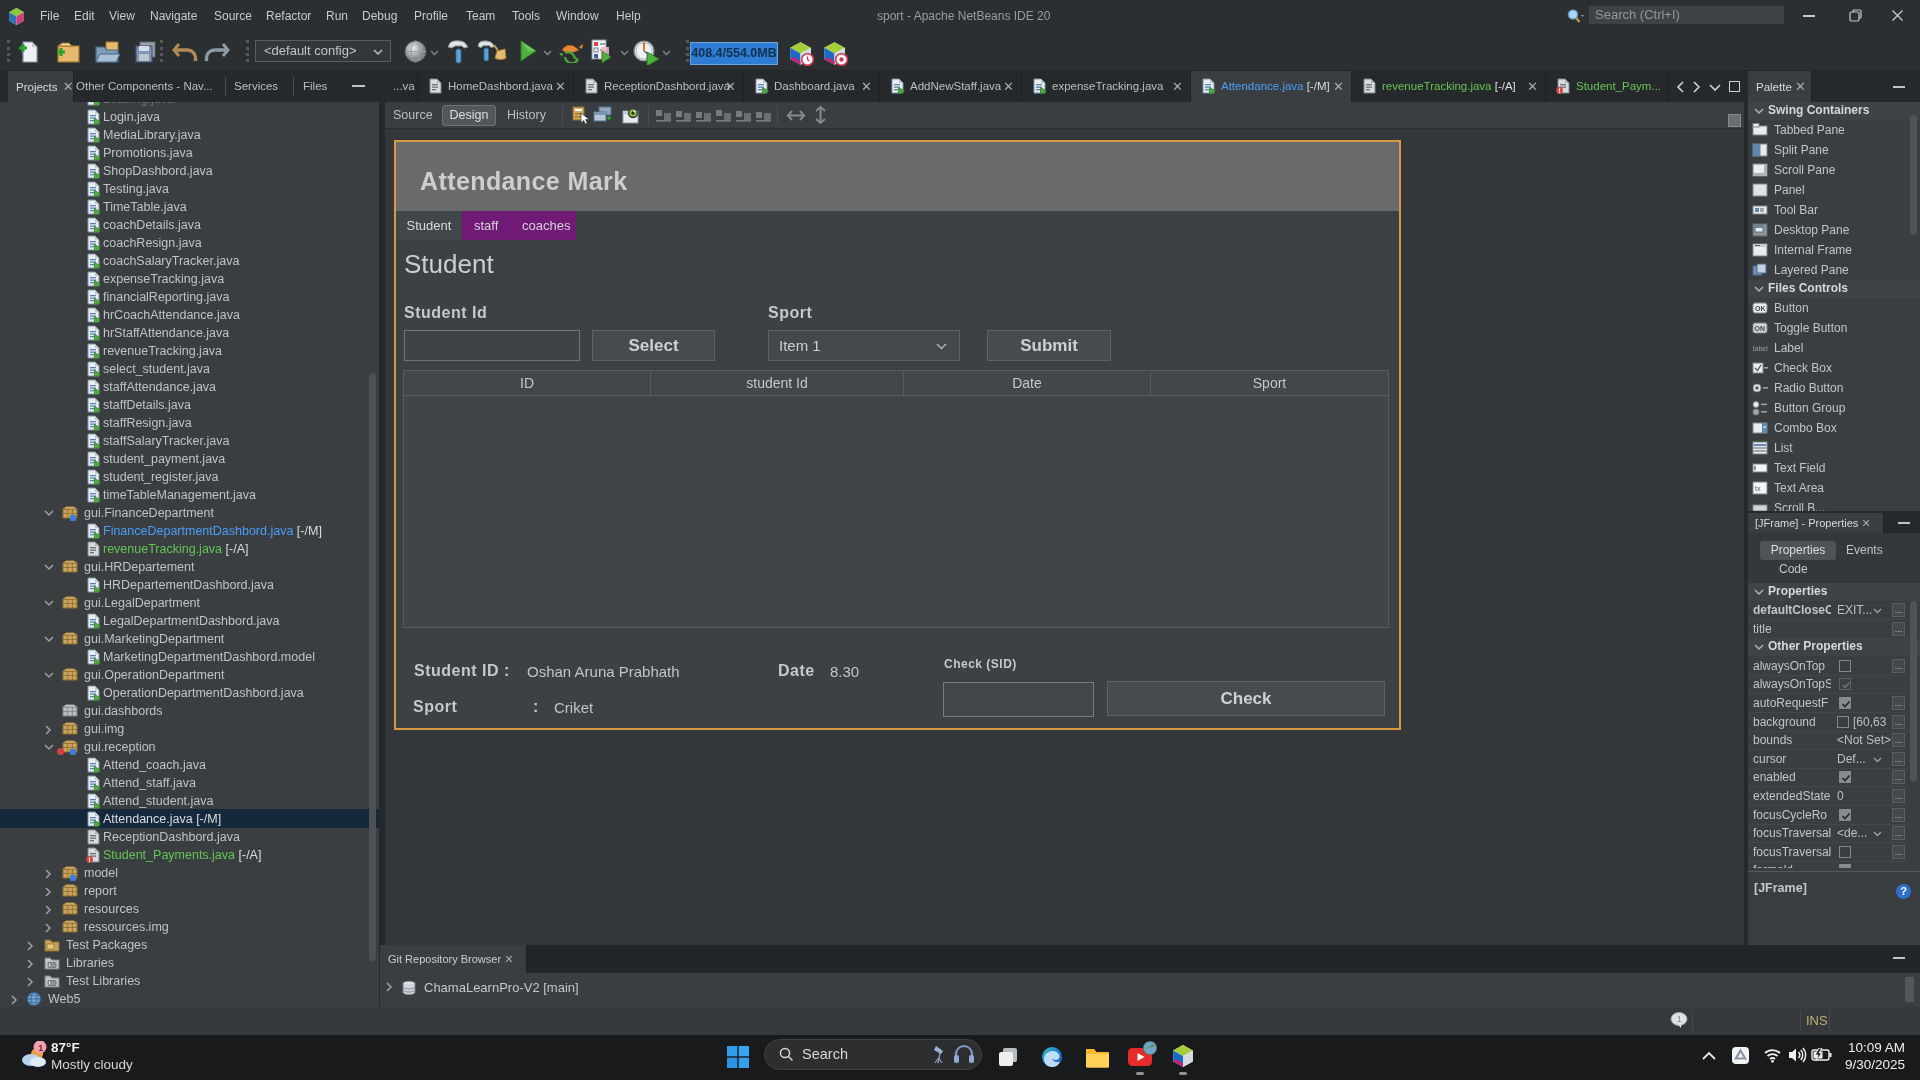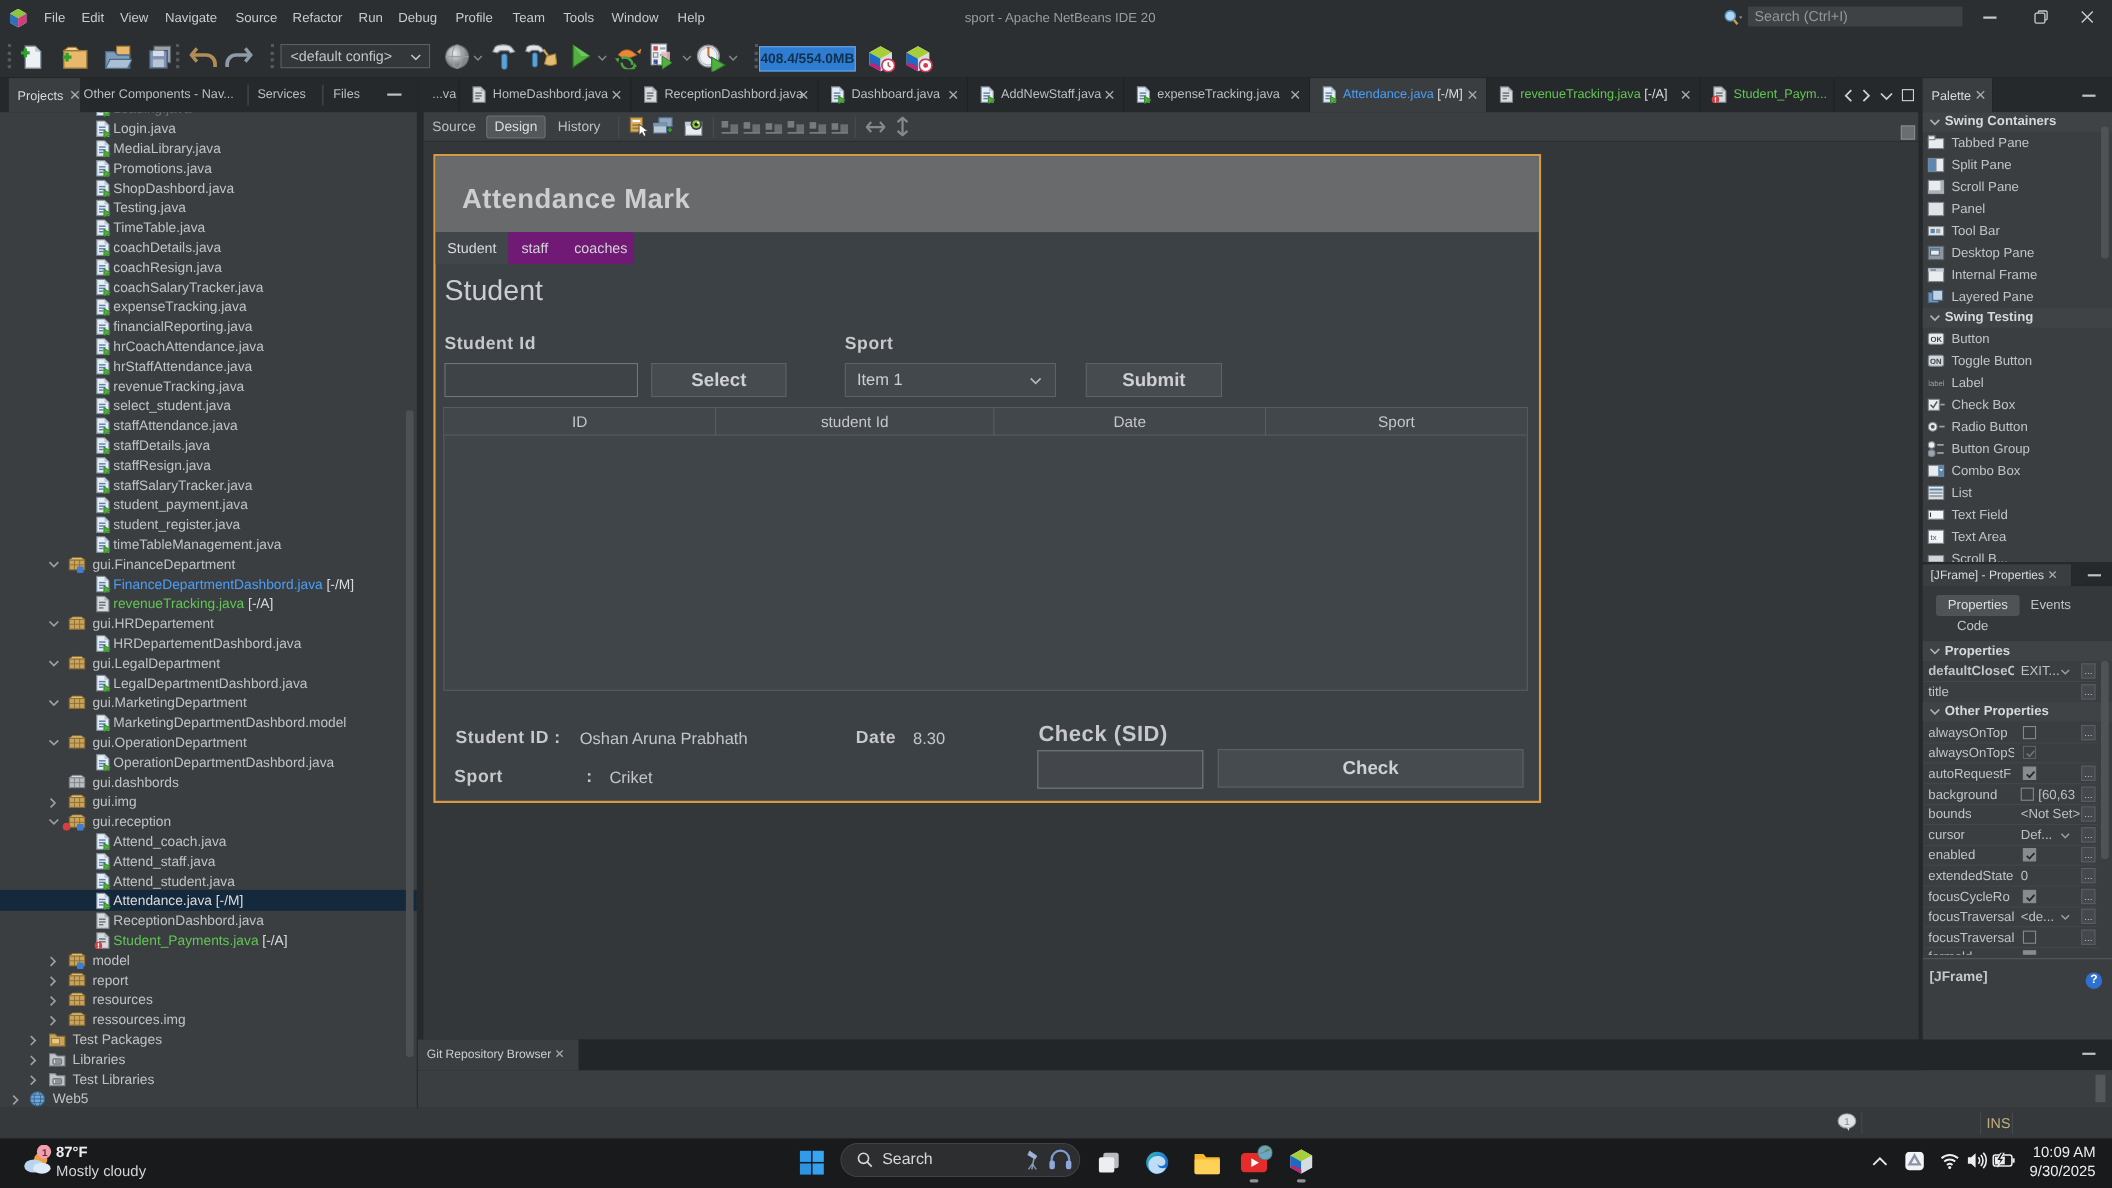--- a/index.html
+++ b/index.html
@@ -797,21 +797,21 @@
         <div class="a" style="left:0;top:0;width:984px;height:25px;background:#42474b;border-bottom:1px solid #585c60"></div>
         <div class="a" style="left:0;top:0;width:247px;height:25px;border-right:1px solid #585c60;text-align:center;line-height:25px;color:#c5c7c9;font-size:14px">ID</div>
         <div class="a" style="left:247px;top:0;width:253px;height:25px;border-right:1px solid #585c60;text-align:center;line-height:25px;color:#c5c7c9;font-size:14px">student Id</div>
         <div class="a" style="left:500px;top:0;width:247px;height:25px;border-right:1px solid #585c60;text-align:center;line-height:25px;color:#c5c7c9;font-size:14px">Date</div>
         <div class="a" style="left:747px;top:0;width:237px;height:25px;text-align:center;line-height:25px;color:#c5c7c9;font-size:14px">Sport</div>
       </div>
       <div class="a tx" style="left:18px;top:520px;font-size:16px;font-weight:bold;color:#c6c8ca;letter-spacing:0.5px">Student ID :</div>
       <div class="a tx" style="left:131px;top:521px;font-size:15px;color:#c3c5c7">Oshan Aruna Prabhath</div>
       <div class="a tx" style="left:382px;top:520px;font-size:16px;font-weight:bold;color:#c6c8ca;letter-spacing:0.5px">Date</div>
       <div class="a tx" style="left:434px;top:521px;font-size:15px;color:#c3c5c7">8.30</div>
-      <div class="a tx" style="left:548px;top:515px;font-size:20px;font-weight:bold;color:#c6c8ca;letter-spacing:0.5px">Check (SID)</div>
+      <div class="a tx" style="left:548px;top:515px;font-size:12px;font-weight:bold;color:#c6c8ca;letter-spacing:0.5px">Check (SID)</div>
       <div class="fld" style="left:547px;top:540px;width:151px;height:35px;background:#43474b;border-color:#777c80"></div>
       <div class="btn" style="left:711px;top:539px;width:278px;height:35px;font-size:17px;line-height:33px">Check</div>
       <div class="a tx" style="left:17px;top:556px;font-size:16px;font-weight:bold;color:#c6c8ca;letter-spacing:0.5px">Sport</div>
       <div class="a tx" style="left:137px;top:556px;font-size:16px;font-weight:bold;color:#c6c8ca">:</div>
       <div class="a tx" style="left:158px;top:557px;font-size:15px;color:#c3c5c7">Criket</div>
     </div>
   </div>
 <div id="rightpanel" class="a">
     <div class="a" style="left:0;top:0;width:172px;height:31px;background:#26292b"></div>
     <div class="a tab seltab" style="left:0;top:0;width:64px;border-right:1px solid #1f2224"><span style="margin-left:8px">Palette</span> <span class="x">✕</span></div>
@@ -878,21 +878,21 @@
       <svg class="a" style="left:4px;top:2px" width="16" height="16" viewBox="0 0 16 16">
         <rect x="1" y="4" width="9" height="9" fill="#6f94ba" stroke="#4a6a88"></rect>
         <rect x="5" y="2" width="9" height="9" fill="#c3d2e0" stroke="#4a6a88"></rect>
       </svg>
       <span class="a" style="left:26px">Layered Pane</span>
     </div>
     <div class="a" style="left:0;top:209px;width:172px;height:18px;background:#3f4346"></div>
     <svg class="a" style="left:6px;top:215px" width="10" height="7" viewBox="0 0 10 7">
       <path d="M1 1l4 4 4-4" fill="none" stroke="#aeb2b5" stroke-width="1.5"></path>
     </svg>
-    <div class="a tx" style="left:20px;top:210px;font-weight:bold;color:#d6d8da;font-size:12px">Swing Testing</div>
+    <div class="a tx" style="left:20px;top:210px;font-weight:bold;color:#d6d8da;font-size:12px">Files Controls</div>
     <div class="palrow" style="left:0;top:227px;width:172px">
       <svg class="a" style="left:4px;top:2px" width="16" height="16" viewBox="0 0 16 16">
         <rect x="1" y="3" width="14" height="10" rx="2" fill="#e8ecef" stroke="#7d858c"></rect>
         <text x="3" y="11" font-size="7" font-weight="bold" fill="#444">OK</text>
       </svg>
       <span class="a" style="left:26px">Button</span>
     </div>
     <div class="palrow" style="left:0;top:247px;width:172px">
       <svg class="a" style="left:4px;top:2px" width="16" height="16" viewBox="0 0 16 16">
         <rect x="1" y="3" width="14" height="10" rx="2" fill="#cfd6dc" stroke="#7d858c"></rect>
@@ -1088,20 +1088,29 @@
     <div class="a" style="left:0;top:800px;width:172px;height:70px;background:#3a3e41;border-top:1px solid #54585b"></div>
     <div class="a tx" style="left:6px;top:810px;font-weight:bold;color:#c6c8ca;font-size:12.5px">[JFrame]</div>
     <div class="a" style="left:148px;top:813px;width:15px;height:15px;border-radius:50%;background:#2f6fd0;color:#fff;font-size:11px;font-weight:bold;text-align:center;line-height:15px">?</div>
     <div class="a" style="left:162px;top:530px;width:7px;height:180px;background:#4f5356;border-radius:3px"></div>
   </div>
 <div id="gitpanel" class="a">
     <div class="a" style="left:0;top:5px;width:1540px;height:28px;background:#232628"></div>
     <div class="a" style="left:0;top:5px;width:147px;height:28px;background:#3a3e41;border-right:1px solid #1f2224;color:#ccced0;font-size:11px;line-height:28px"><span style="margin-left:8px">Git Repository Browser</span> <span class="x" style="font-size:11px">✕</span></div>
     <div class="a" style="left:1513px;top:17px;width:12px;height:2px;background:#c0c3c5"></div>
     <div class="a" style="left:0;top:33px;width:1540px;height:34px;background:#3a3e41"></div>
+    <div class="a" style="left:0;top:39px;width:1540px;height:18px">
+      <svg class="a" style="left:6px;top:3px" width="7" height="10" viewBox="0 0 7 10">
+        <path d="M1 1l4 4-4 4" fill="none" stroke="#9da1a4" stroke-width="1.5"></path>
+      </svg>
+      <svg class="a" style="left:21px;top:1px" width="16" height="16" viewBox="0 0 16 16">
+        <use href="#dbicon"></use>
+      </svg>
+      <span class="a tx" style="left:44px;color:#c5c7c9;font-size:13px;line-height:18px">ChamaLearnPro-V2 [main]</span>
+    </div>
     <div class="a" style="left:1525px;top:37px;width:9px;height:25px;background:#53575a"></div>
   </div>
 <div id="statusbar" class="a">
     <svg class="a" style="left:1670px;top:5px" width="19" height="17" viewBox="0 0 19 17">
       <ellipse cx="9" cy="7" rx="8" ry="6.5" fill="#dfe2e5" stroke="#9aa0a5"></ellipse>
       <path d="M9 13l1.5 3.2 1-3.5z" fill="#dfe2e5"></path>
       <text x="6.7" y="10.3" font-size="9" fill="#848a8f">1</text>
     </svg>
     <div class="a" style="left:1692px;top:4px;width:1px;height:20px;background:#45494c"></div>
     <div class="a" style="left:1800px;top:4px;width:1px;height:20px;background:#45494c"></div>

